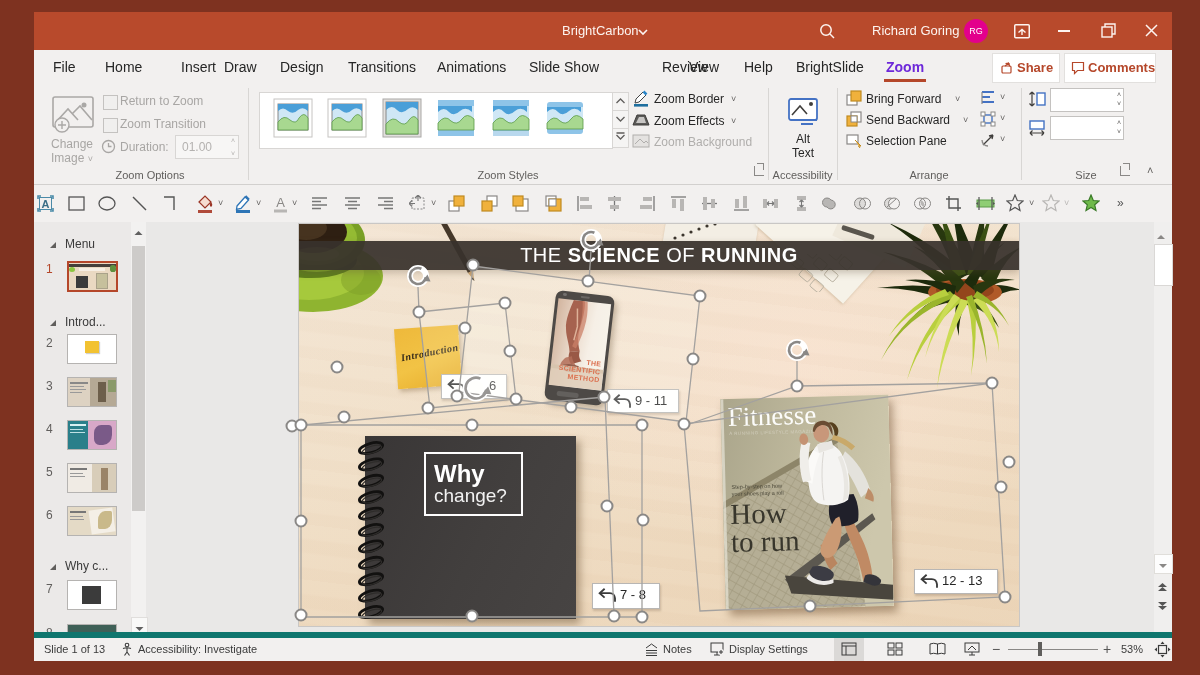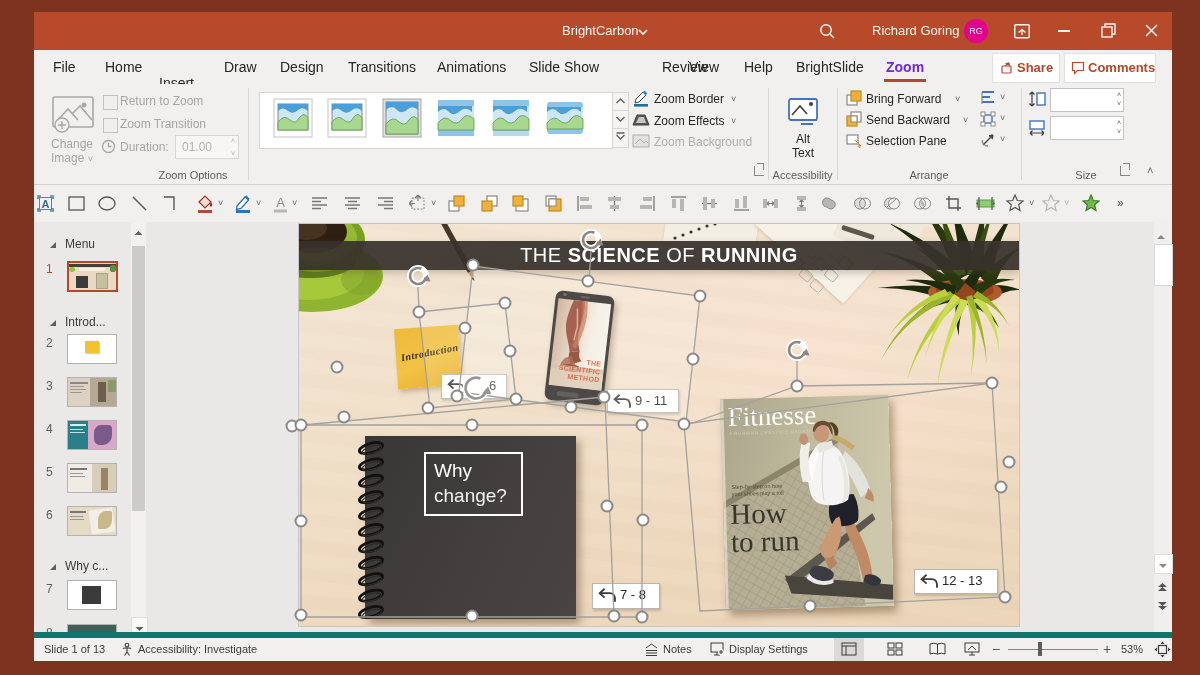--- a/index.html
+++ b/index.html
@@ -75,21 +75,21 @@
         <rect x="1" y="4" width="10" height="10" stroke="#fdf4f0" stroke-width="1.4" fill="none"></rect>
         <path d="M4 4 V1 H14 V11 H11" stroke="#fdf4f0" stroke-width="1.4" fill="none"></path>
       </svg>
    <svg class="a" style="left:1111px;top:12px;" width="13" height="13" viewBox="0 0 13 13">
         <path d="M1 1 L12 12 M12 1 L1 12" stroke="#fdf4f0" stroke-width="1.5"></path>
       </svg>
  </div>
  <div class="a" id="mbar">
    <span class="tab" style="left:19px;">File</span>
    <span class="tab" style="left:71px;">Home</span>
-   <span class="tab" style="left:125px;margin-top:16px;">Insert</span>
+   <span class="tab" style="left:147px;">Insert</span>
    <span class="tab" style="left:190px;">Draw</span>
    <span class="tab" style="left:246px;">Design</span>
    <span class="tab" style="left:314px;">Transitions</span>
    <span class="tab" style="left:403px;">Animations</span>
    <span class="tab" style="left:495px;">Slide Show</span>
    <span class="tab" style="left:588px;margin-left:40px;">Review</span>
    <span class="tab" style="left:655px;">View</span>
    <span class="tab" style="left:710px;">Help</span>
    <span class="tab" style="left:762px;">BrightSlide</span>
    <span class="tab" style="left:852px;color:#6d28d9;font-weight:bold;">Zoom</span>
@@ -125,21 +125,21 @@
    <svg class="a" style="left:67px;top:55px;" width="15" height="15" viewBox="0 0 15 15">
         <circle cx="7.5" cy="7.5" r="6" stroke="#a8a6a4" stroke-width="1.3" fill="none"></circle>
         <path d="M7.5 4 v3.5 h3" stroke="#a8a6a4" stroke-width="1.3" fill="none"></path>
       </svg>
    <span class="a gtxt" style="left:86px;top:56px;">Duration:</span>
    <div class="a" style="left:141px;top:51px;width:62px;height:22px;background:#f7f6f5;border:1px solid #d8d6d4;">
      <span class="a" style="left:6px;top:4px;font-size:12px;color:#b4b2b0;">01.00</span>
      <span class="a" style="right:3px;top:1px;font-size:7px;color:#b4b2b0;">˄</span>
      <span class="a" style="right:3px;bottom:1px;font-size:7px;color:#b4b2b0;">˅</span>
    </div>
-   <div class="glabel" style="left:0;width:232px;padding-left:43px;">Zoom Options</div>
+   <div class="glabel" style="left:0;width:232px;">Zoom Options</div>
    <div class="gsep" style="left:214px;"></div>
 
    <div class="a" style="left:225px;top:8px;width:352px;height:55px;background:#fff;border:1px solid #d8d6d4;"></div>
    <svg class="a zthumb" style="left:239px;" viewBox="0 0 40 40">
         <rect x="1" y="1" width="38" height="38" fill="#fff" stroke="#c6c4c2"></rect>
         <rect x="5" y="6" width="30" height="26" fill="#cfe7f5" stroke="#888"></rect>
         <path d="M5 13 q5 -5 10 0 q5 4 10 -1 q5 -4 10 1 V6 H5 z" fill="#4a9fd8"></path>
         <path d="M5 32 V24 q6 -8 12 -2 q6 5 9 -2 q5 -7 9 0 V32 z" fill="#a8d890" stroke="#5a9a48" stroke-width="0.8"></path>
       </svg>
    <svg class="a zthumb" style="left:293px;" viewBox="0 0 40 40">
@@ -175,20 +175,21 @@
       </svg>
    <div class="a zsb" style="top:8px;"><svg width="9" height="6" style="margin-top:5px;">
           <path d="M0.5 5 L4.5 1 L8.5 5" stroke="#605e5c" fill="none" stroke-width="1.3"></path>
         </svg></div>
    <div class="a zsb" style="top:26px;"><svg width="9" height="6" style="margin-top:5px;">
           <path d="M0.5 1 L4.5 5 L8.5 1" stroke="#605e5c" fill="none" stroke-width="1.3"></path>
         </svg></div>
    <div class="a zsb" style="top:44px;"><svg width="9" height="9" style="margin-top:3px;">
           <path d="M0.5 1 h8 M0.5 3 L4.5 7 L8.5 3" stroke="#605e5c" fill="none" stroke-width="1.3"></path>
         </svg></div>
+   <div class="glabel" style="left:214px;width:520px;">Zoom Styles</div>
 
    <svg class="a" style="left:599px;top:6px;" width="17" height="17" viewBox="0 0 17 17">
         <path d="M3 9 L10 2 L13 5 L6 12 L2 13 z" fill="#fff" stroke="#444" stroke-width="1"></path>
         <path d="M10.5 1.5 l3 3" stroke="#2b86c8" stroke-width="2.5"></path>
         <rect x="1" y="14" width="14" height="2.6" fill="#1e6e9e"></rect>
       </svg>
    <span class="a rtxt" style="left:620px;top:8px;">Zoom Border</span>
       <span class="a dd" style="left:697px;top:10px;">˅</span>
    <svg class="a" style="left:598px;top:29px;" width="18" height="14" viewBox="0 0 18 14">
         <path d="M5 2 h8 l4 10 h-16 z" fill="#5b5a58" stroke="#403e3c"></path>
@@ -610,21 +611,21 @@
             <ellipse cx="14" cy="122.8" rx="12" ry="4.6" transform="rotate(-16 14 122.8)" fill="none" stroke="#121110" stroke-width="2.8"></ellipse>
             <ellipse cx="15" cy="124.3" rx="10" ry="3.4" transform="rotate(-16 15 124.3)" fill="none" stroke="#2e2c2a" stroke-width="1.2"></ellipse>
             <ellipse cx="14" cy="139.2" rx="12" ry="4.6" transform="rotate(-16 14 139.2)" fill="none" stroke="#121110" stroke-width="2.8"></ellipse>
             <ellipse cx="15" cy="140.7" rx="10" ry="3.4" transform="rotate(-16 15 140.7)" fill="none" stroke="#2e2c2a" stroke-width="1.2"></ellipse>
             <ellipse cx="14" cy="155.6" rx="12" ry="4.6" transform="rotate(-16 14 155.6)" fill="none" stroke="#121110" stroke-width="2.8"></ellipse>
             <ellipse cx="15" cy="157.1" rx="10" ry="3.4" transform="rotate(-16 15 157.1)" fill="none" stroke="#2e2c2a" stroke-width="1.2"></ellipse>
             <ellipse cx="14" cy="172.0" rx="12" ry="4.6" transform="rotate(-16 14 172.0)" fill="none" stroke="#121110" stroke-width="2.8"></ellipse>
             <ellipse cx="15" cy="173.5" rx="10" ry="3.4" transform="rotate(-16 15 173.5)" fill="none" stroke="#2e2c2a" stroke-width="1.2"></ellipse>
           </svg>
        <div class="a" style="left:59px;top:16px;width:95px;height:60px;border:2px solid #fdfdfd;">
-         <div class="a" style="left:8px;top:6px;font-size:19px;color:#fff;font-weight:normal;">Why</div>
+         <div class="a" style="left:8px;top:6px;font-size:24px;color:#fff;font-weight:bold;">Why</div>
          <div class="a" style="left:8px;top:31px;font-size:19px;color:#f2f2f2;">change?</div>
        </div>
      </div>
 
      <div class="a" id="magazine">
        <svg class="a" style="left:0;top:0;" width="168" height="211" viewBox="0 0 168 211">
          <defs>
            <pattern id="lat" width="8" height="8" patternUnits="userSpaceOnUse" patternTransform="rotate(31)">
              <rect width="8" height="8" fill="#b5ae95"></rect>
              <path d="M0 0 H8 M0 0 V8" stroke="#a29a7f" stroke-width="1.3"></path>

